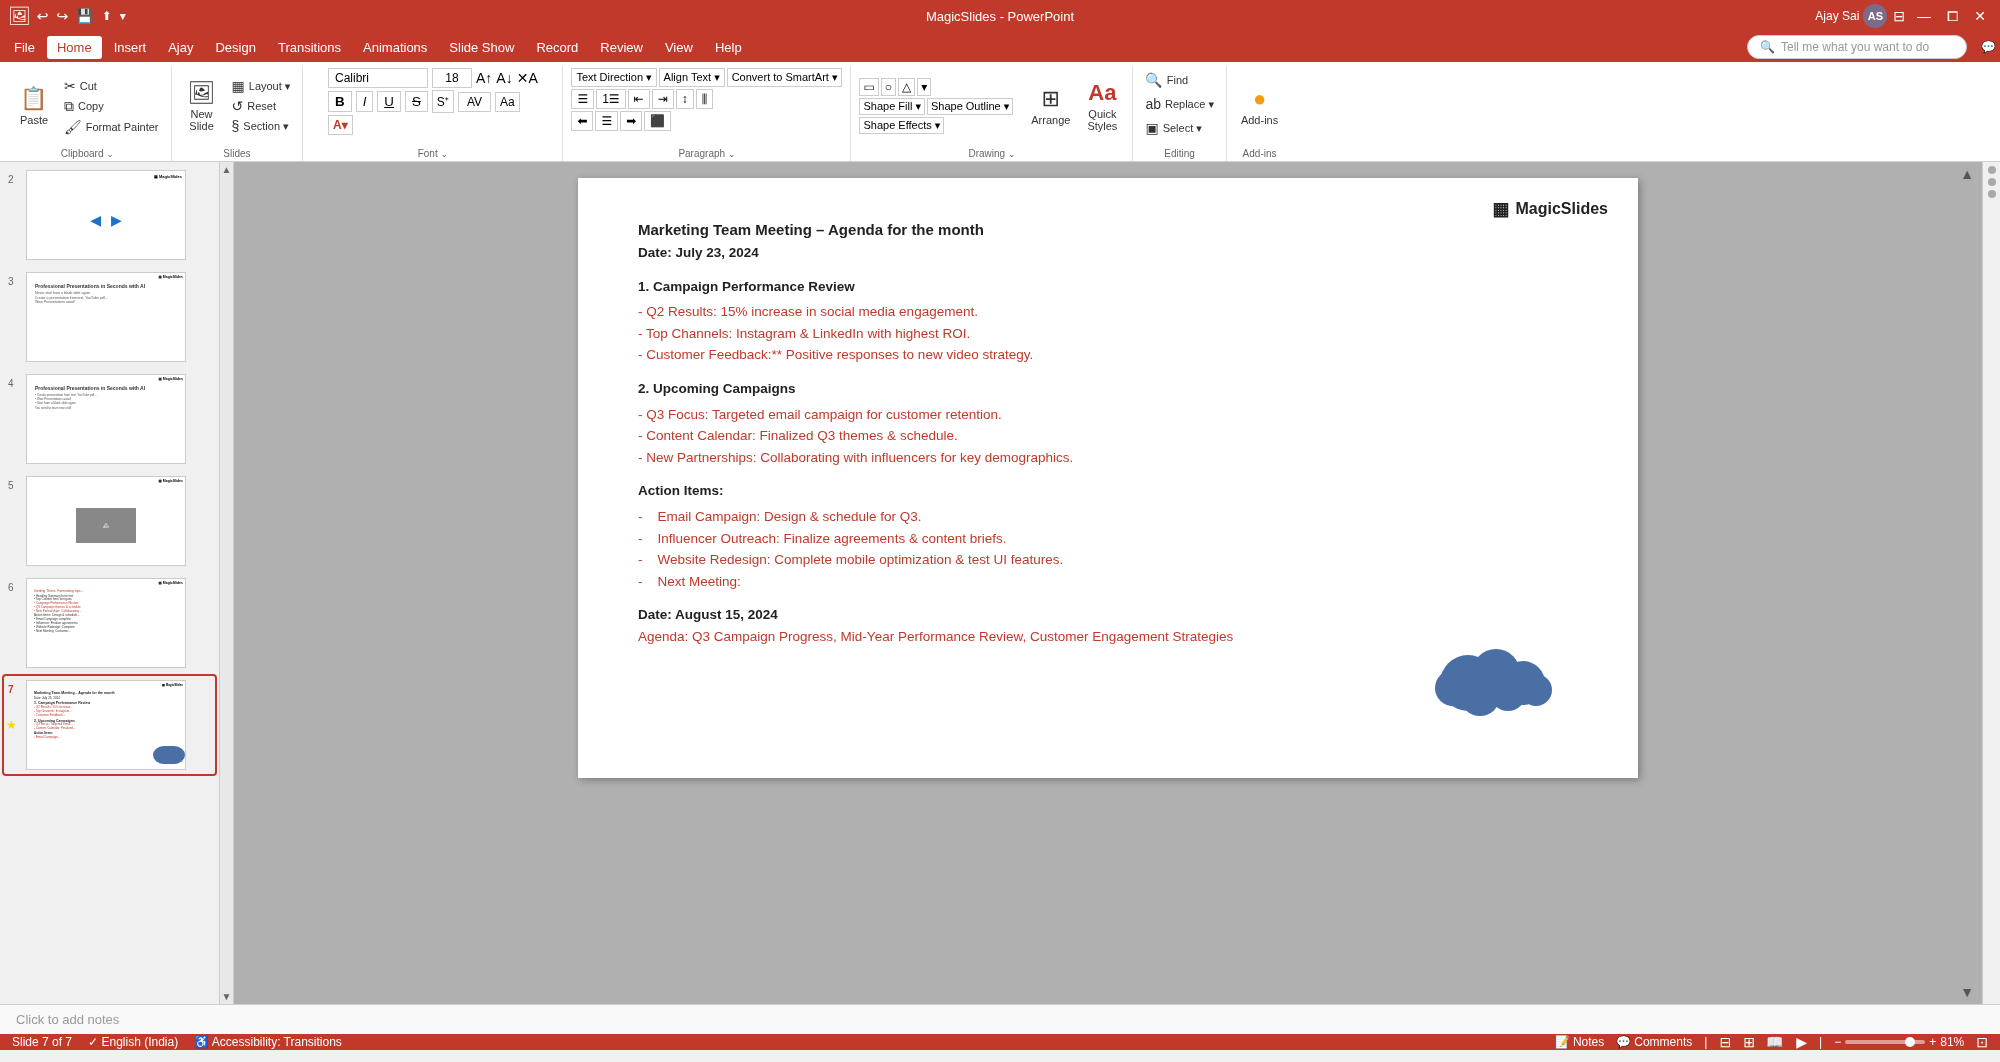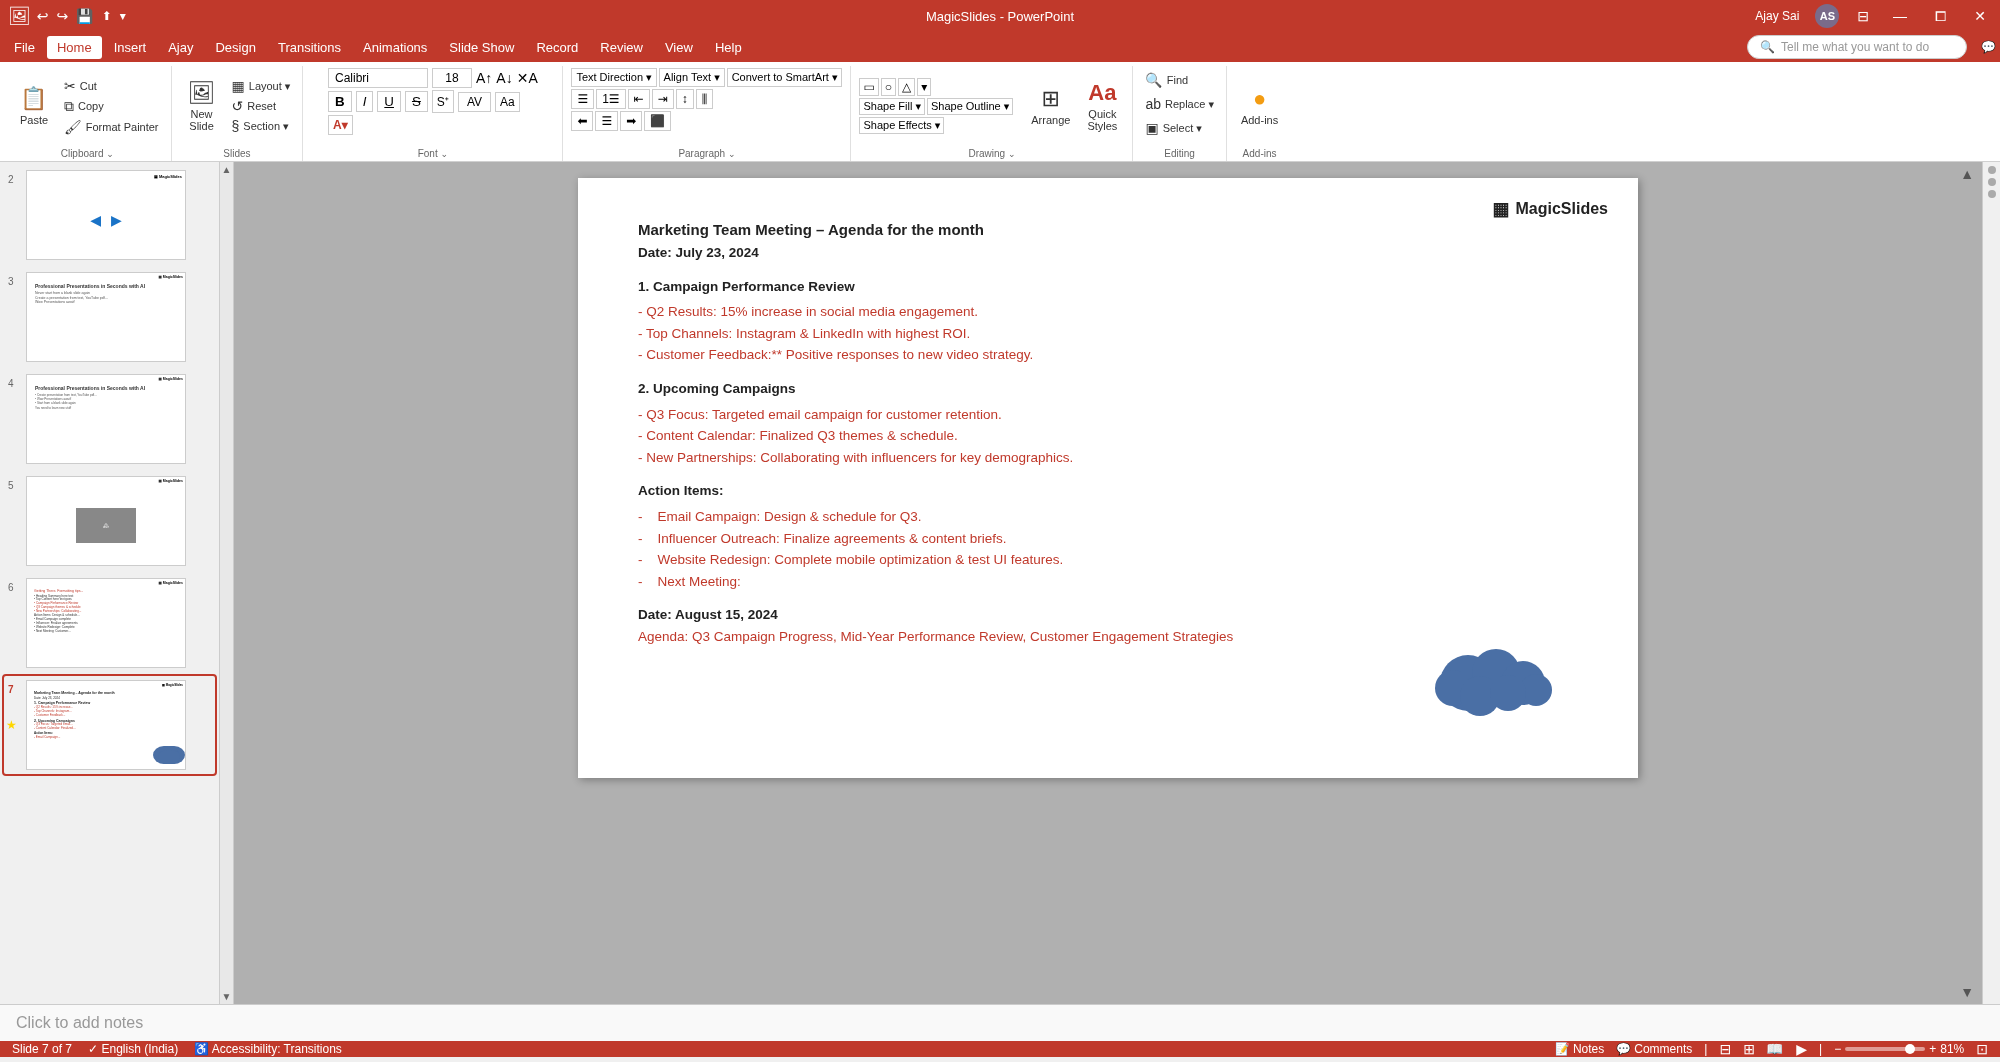--- a/index.html
+++ b/index.html
@@ -10,21 +10,21 @@
       background: #c0392b;
       height: 32px;
       display: flex;
       align-items: center;
       justify-content: space-between;
       padding: 0 8px;
       color: white;
     }
     .title-bar-left { display: flex; align-items: center; gap: 4px; }
     .title-bar-center { font-size: 13px; color: white; position: absolute; left: 50%; transform: translateX(-50%); }
-    .title-bar-right { display: flex; align-items: center; gap: 16px; margin-left: auto; }
+    .title-bar-right { display: flex; align-items: center; gap: 4px; margin-left: auto; }
     .title-btn { color: white; font-size: 14px; cursor: pointer; padding: 2px 6px; }
     .quick-access-icon { color: white; font-size: 14px; cursor: pointer; margin: 0 2px; }
     .user-avatar { background: #7a6b8a; color: white; border-radius: 50%; width: 24px; height: 24px; display: flex; align-items: center; justify-content: center; font-size: 11px; font-weight: bold; }
 
     
     .menu-bar {
       background: #c0392b;
       height: 30px;
       display: flex;
       align-items: center;
@@ -197,26 +197,26 @@
       bottom: 60px;
       right: 80px;
       width: 140px;
       height: 90px;
     }
 
     
     .notes-bar {
       background: #f9f9f9;
       border-top: 1px solid #ccc;
-      height: 37px;
+      height: 30px;
       display: flex;
       align-items: center;
       padding: 0 16px;
       color: #999;
-      font-size: 16px;
+      font-size: 13px;
       cursor: text;
       flex-shrink: 0;
     }
 
     
     .status-bar {
       background: #c0392b;
       height: 16px;
       display: flex;
       align-items: center;

